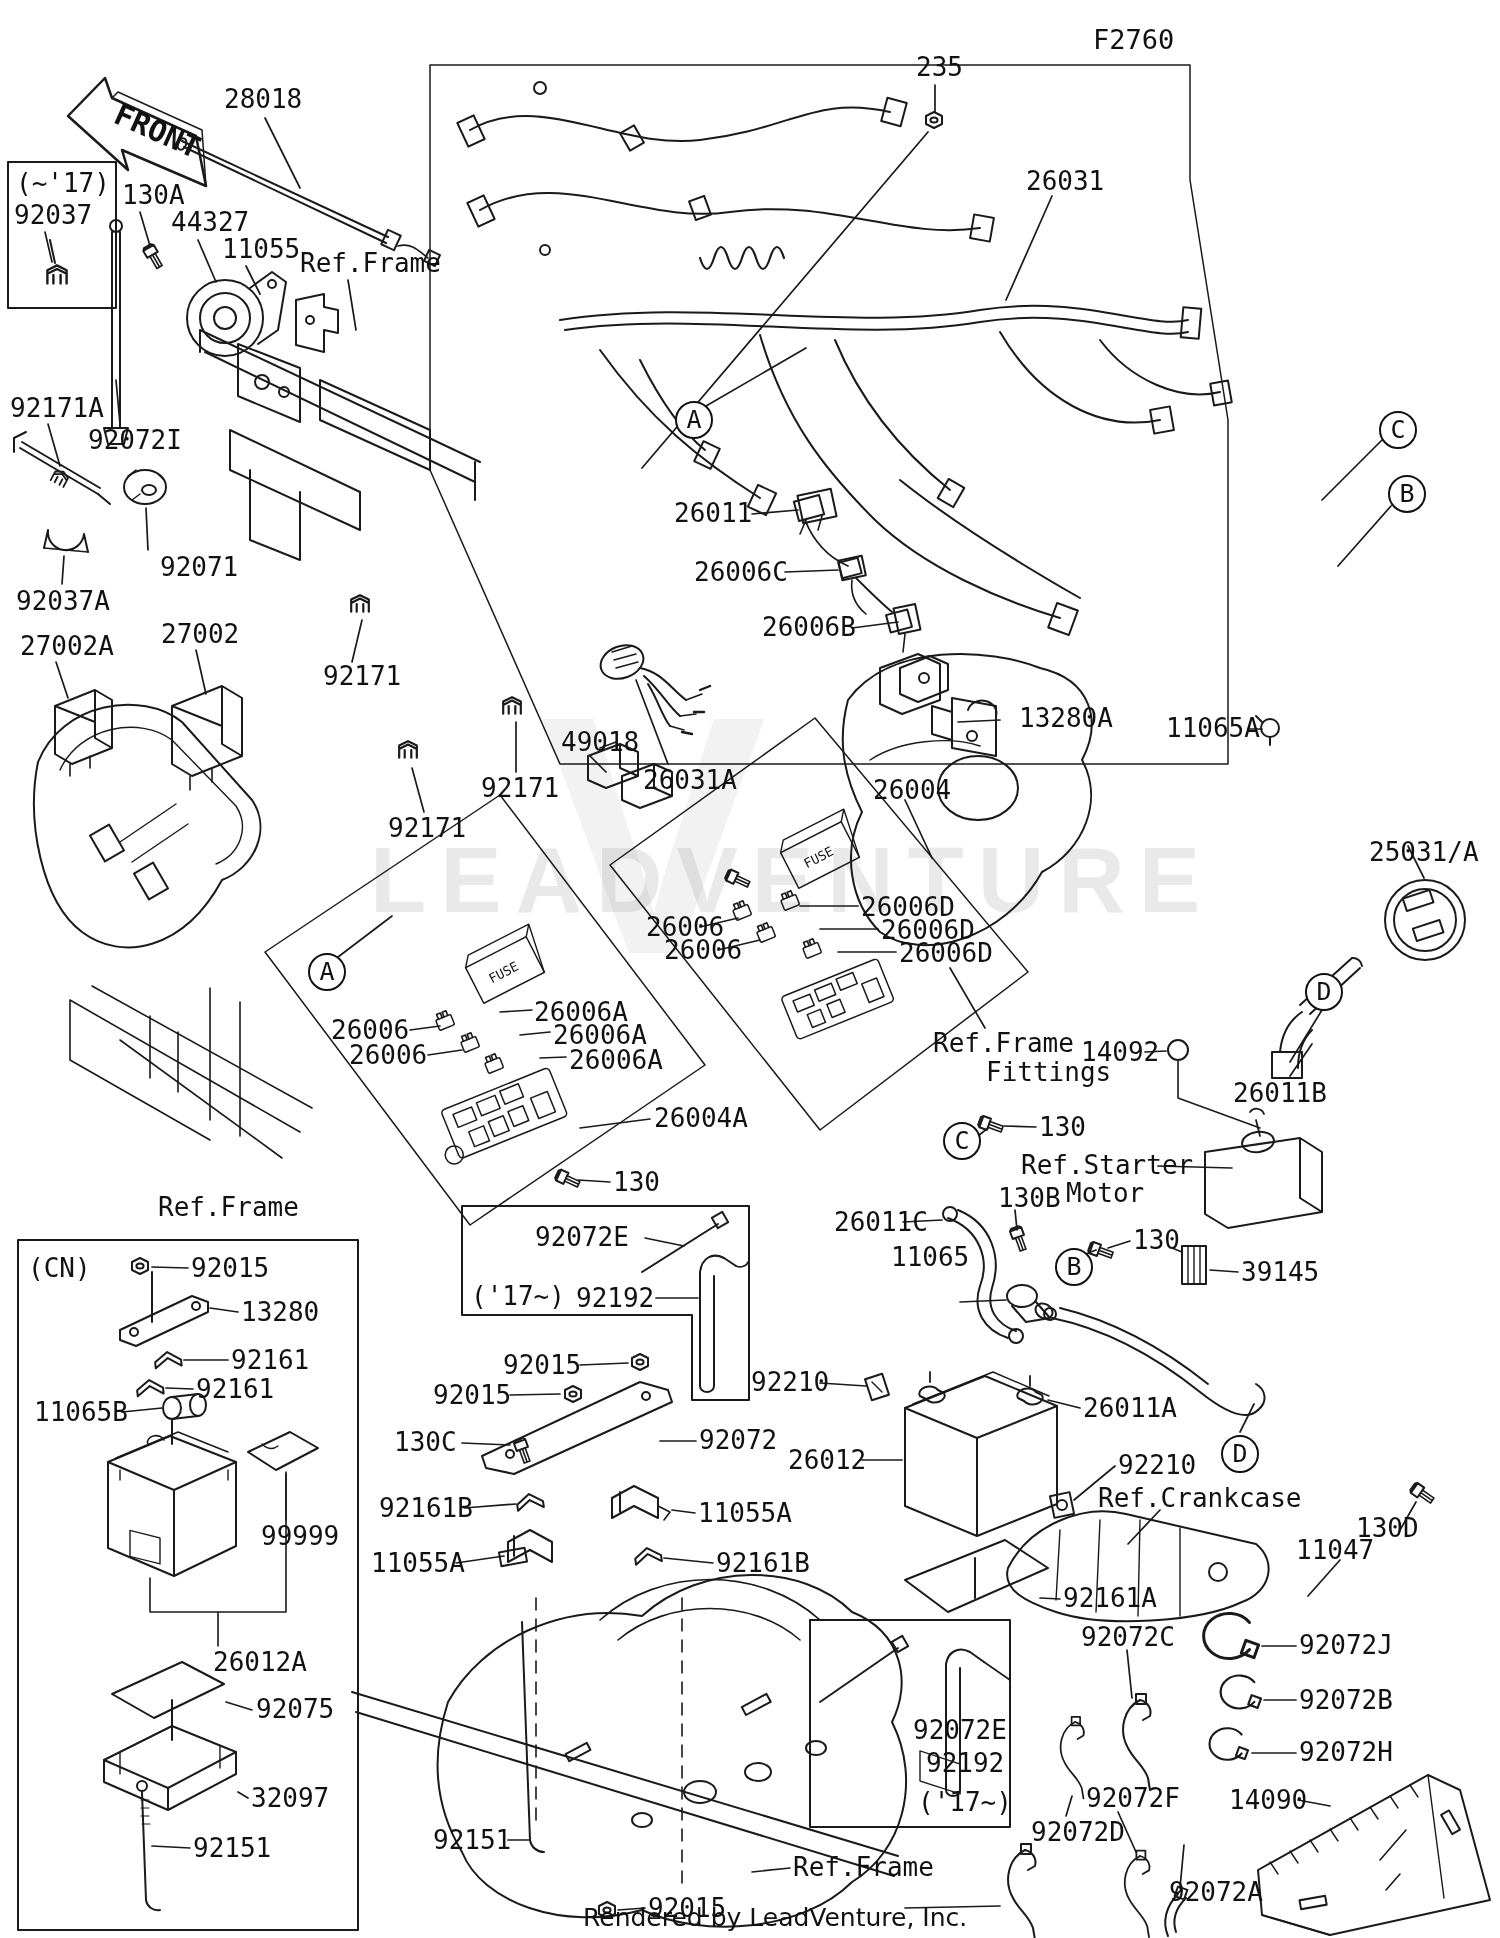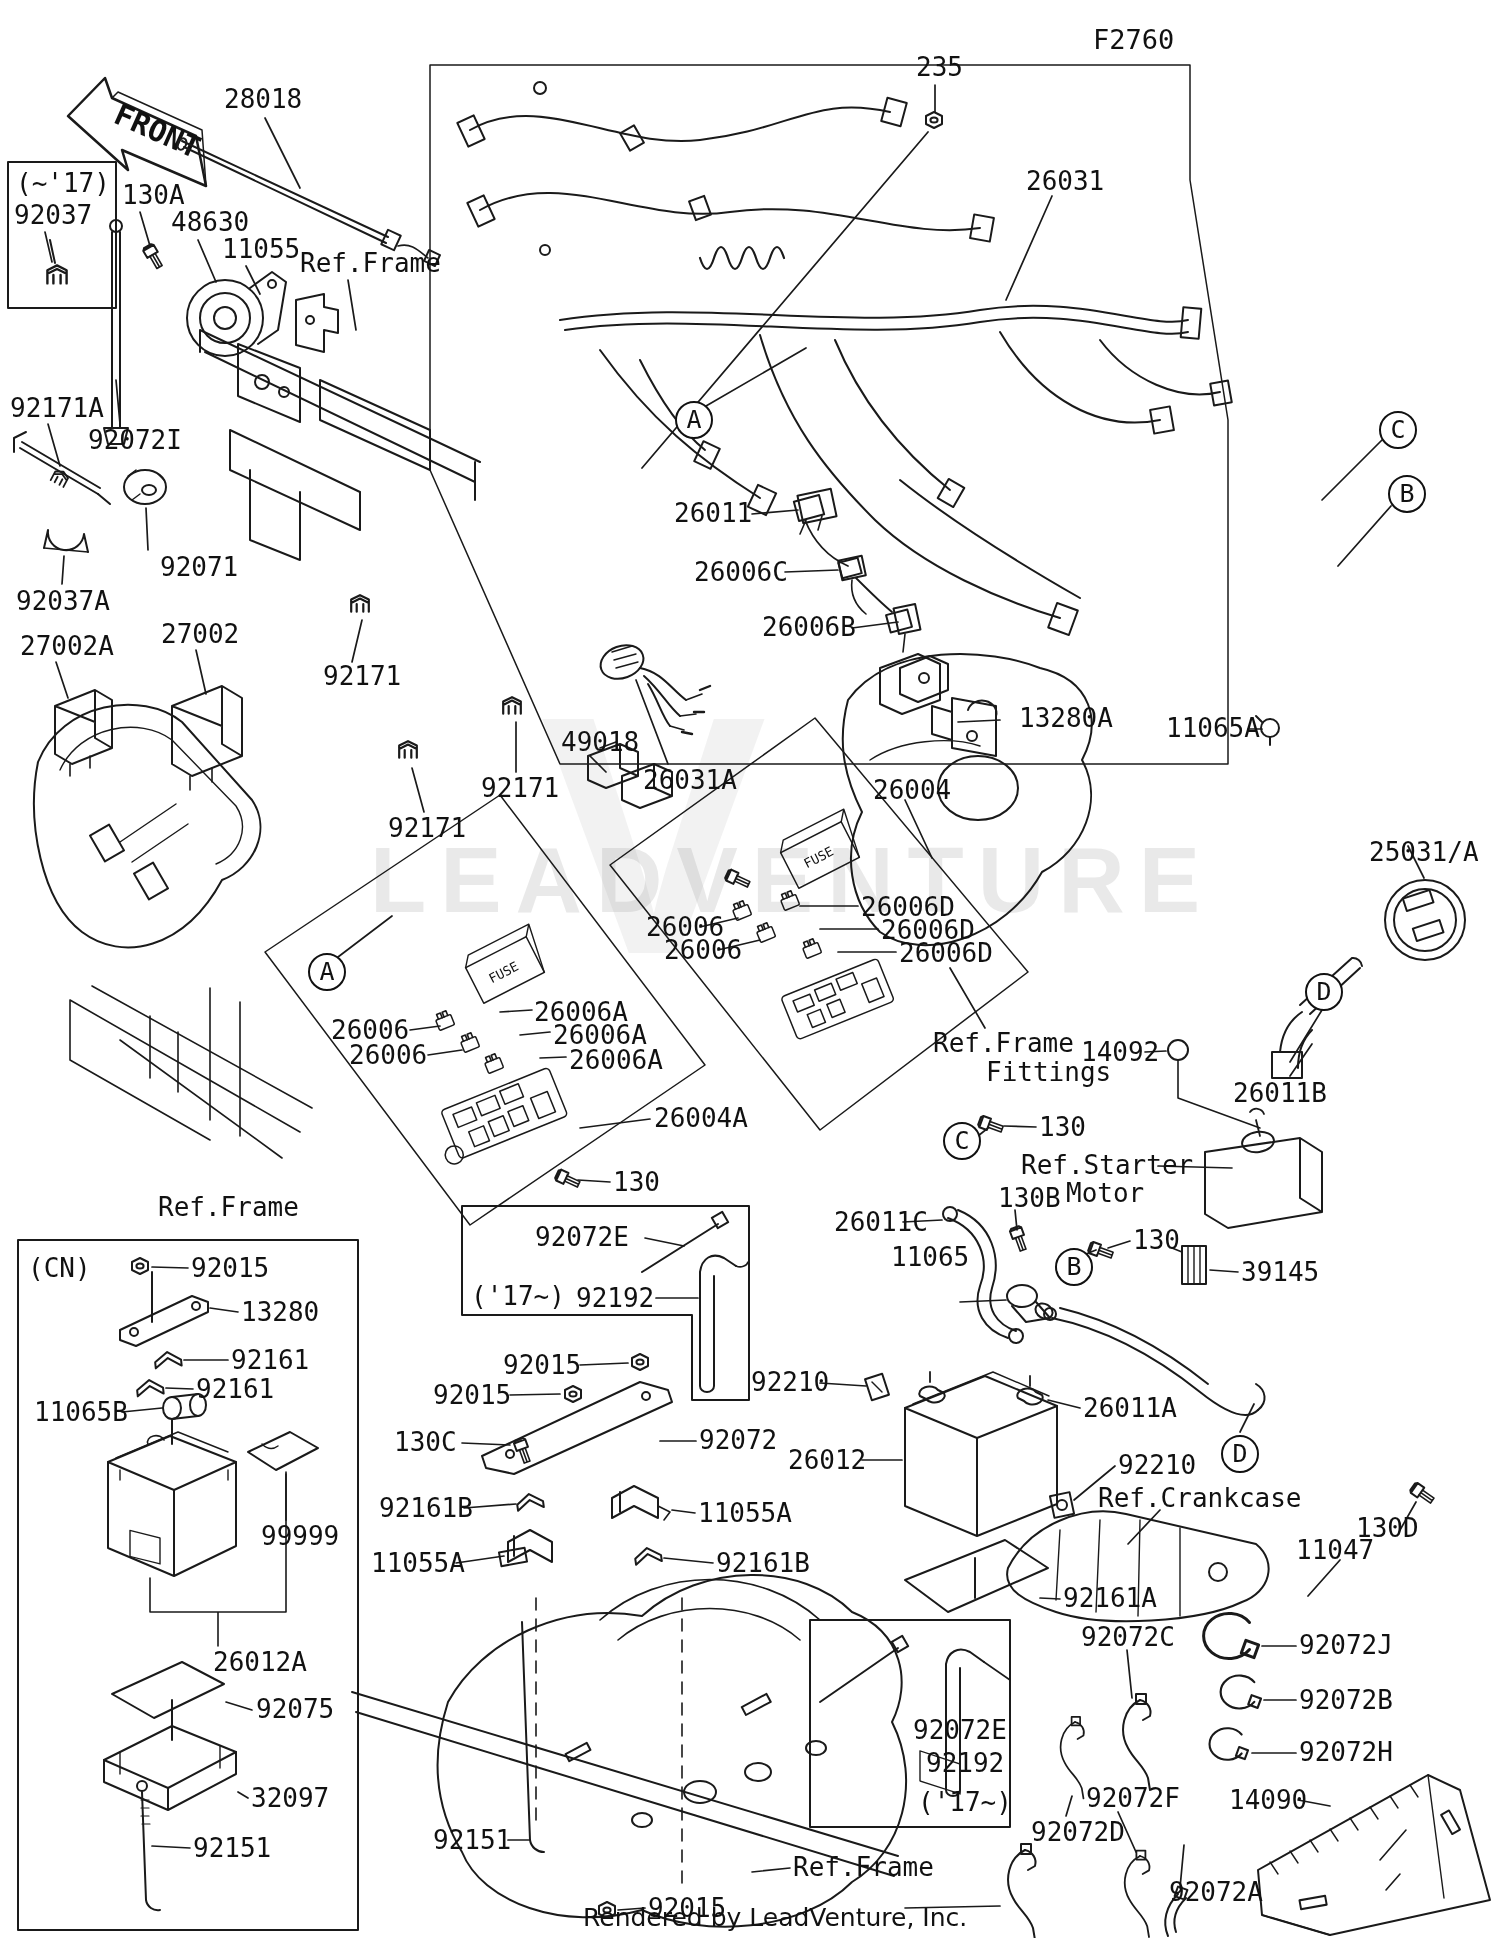--- a/index.html
+++ b/index.html
@@ -572,21 +572,21 @@
     </g>
   </svg>
 
   <div id="labels-layer">
       <div class="part-label" style="left: 916px; top: 54px;">235</div>
       <div class="part-label" style="left: 1026px; top: 168px;">26031</div>
       <div class="part-label" style="left: 224px; top: 86px;">28018</div>
       <div class="part-label" style="left: 16px; top: 170px;">(~'17)</div>
       <div class="part-label" style="left: 14px; top: 202px;">92037</div>
       <div class="part-label" style="left: 122px; top: 182px;">130A</div>
-      <div class="part-label" style="left: 171px; top: 209px;">48630</div>
+      <div class="part-label" style="left: 171px; top: 209px;">44327</div>
       <div class="part-label" style="left: 222px; top: 236px;">11055</div>
       <div class="part-label" style="left: 300px; top: 250px;">Ref.Frame</div>
       <div class="part-label" style="left: 10px; top: 395px;">92171A</div>
       <div class="part-label" style="left: 88px; top: 427px;">92072I</div>
       <div class="part-label" style="left: 112px; top: 554px; margin-left: 48px;">92071</div>
       <div class="part-label" style="left: 16px; top: 588px;">92037A</div>
       <div class="part-label" style="left: 20px; top: 633px;">27002A</div>
       <div class="part-label" style="left: 161px; top: 621px;">27002</div>
       <div class="part-label" style="left: 323px; top: 663px;">92171</div>
       <div class="part-label" style="left: 674px; top: 500px;">26011</div>

